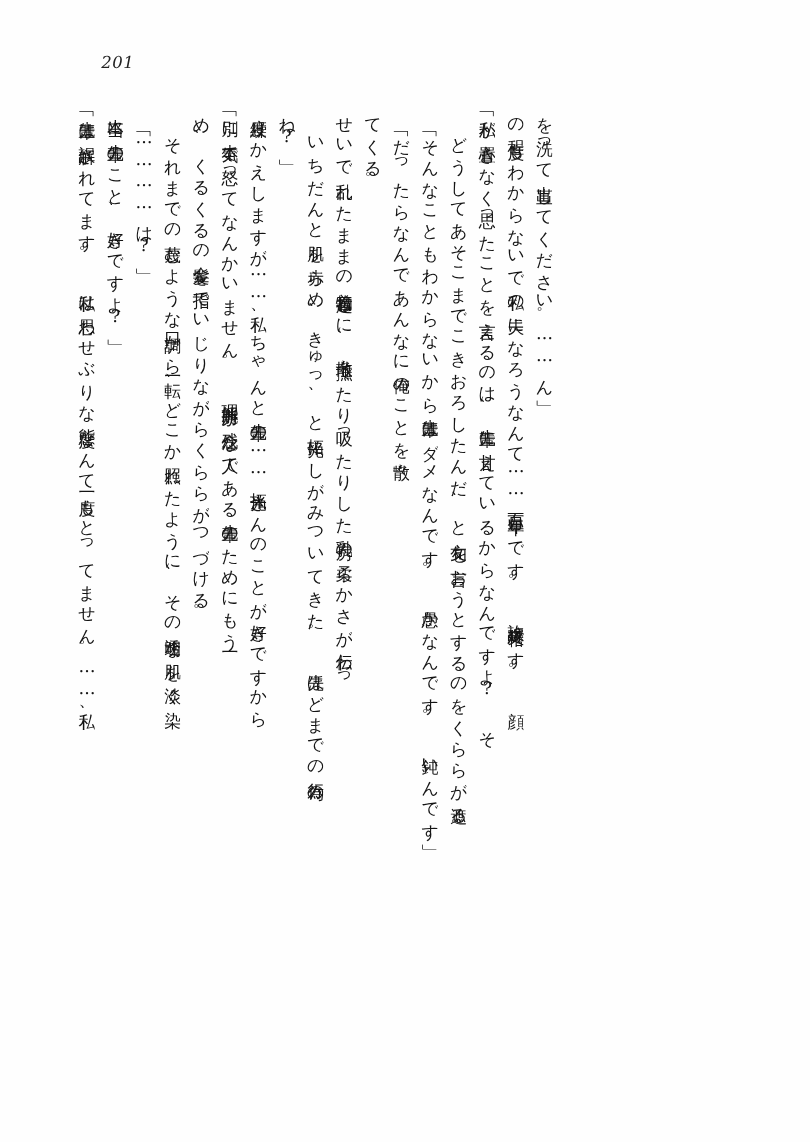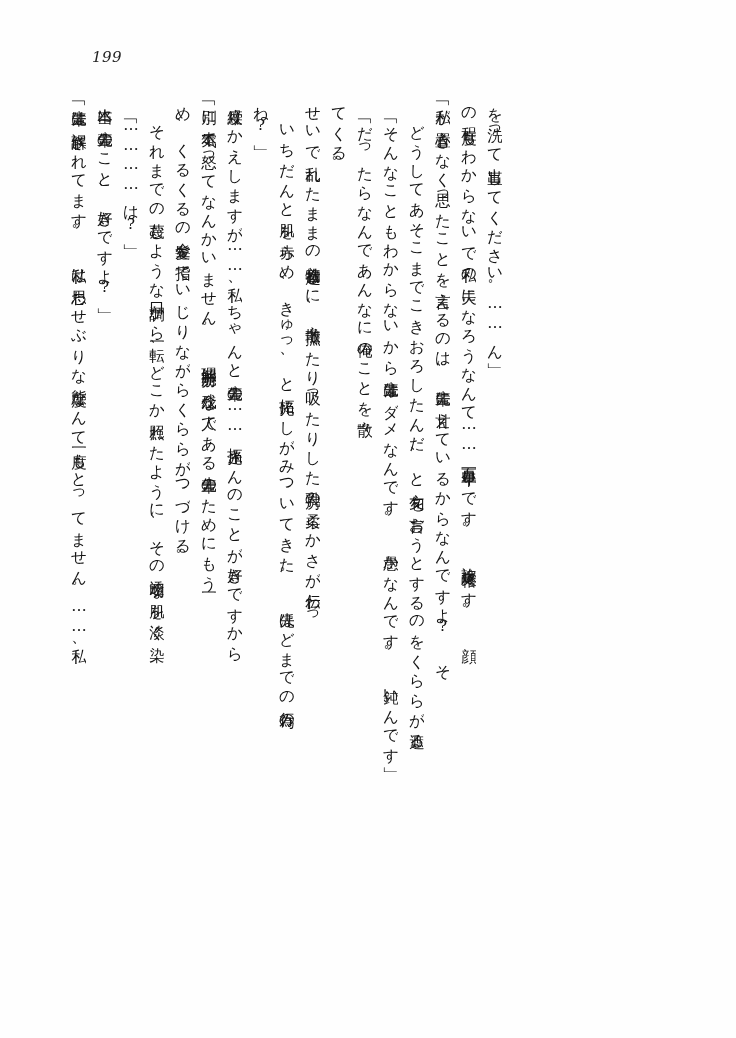--- a/index.html
+++ b/index.html
@@ -59,21 +59,21 @@
   }
   .col.indent {
     padding-top: 18px;
   }
 </style>
 </head>
 <body>
 
 <div class="page">
 
-  <div class="page-number">199</div>
+  <div class="page-number">201</div>
 
   <div class="body-text">
       <div class="col">「先輩は誤解されてます。　私は思わせぶりな態度なんて一度もとってません。……私、</div>
       <div class="col">本当に先輩のこと、好きですよ?」</div>
       <div class="col indent">「…………は?」</div>
       <div class="col indent">それまでの蔑むような口調から一転、どこか照れたように、その透明な肌を淡く染</div>
       <div class="col">め、くるくるの金髪を指でいじりながらくららがつづける。</div>
       <div class="col">「別に本気で怒ってなんかいません。　理解能力が残念な人である先輩のためにもう一</div>
       <div class="col">度繰りかえしますが……私、ちゃんと先輩の……拓光さんのことが好きですから</div>
       <div class="col">ね?」</div>

